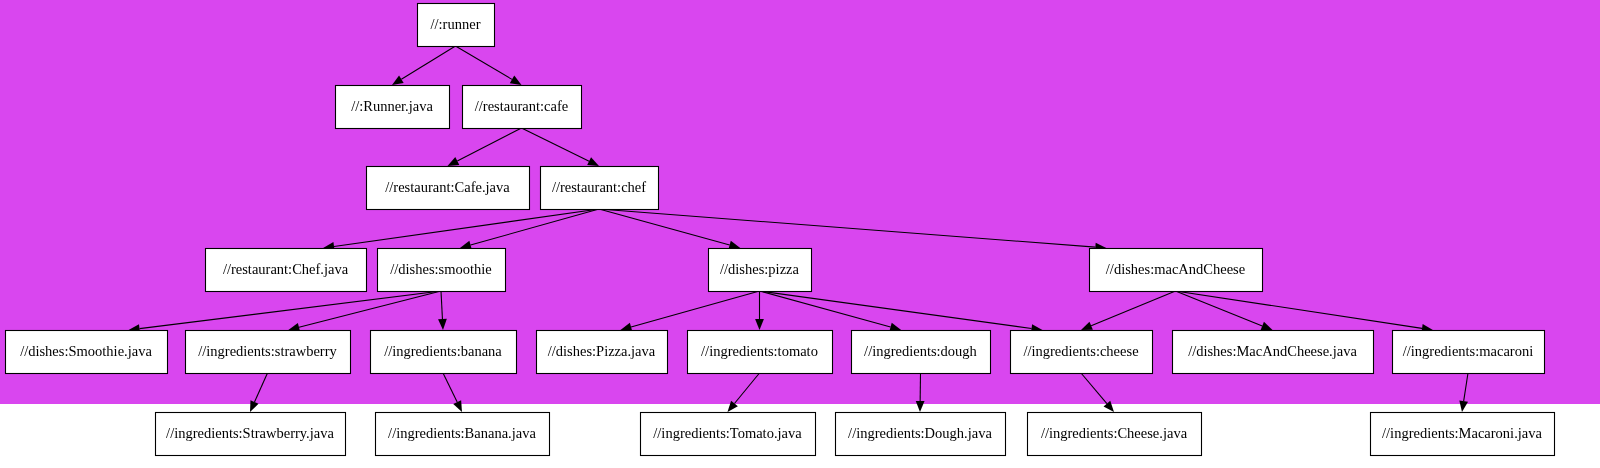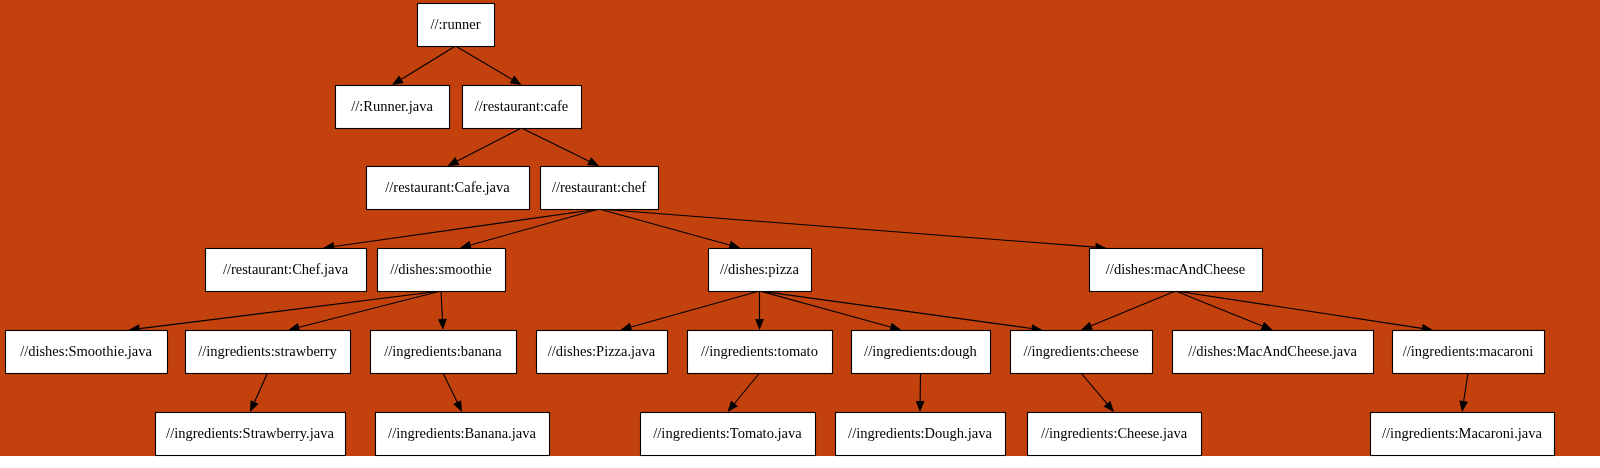--- a/index.html
+++ b/index.html
@@ -9,22 +9,22 @@
   }
   body {
     width: 1600px;
     height: 468px;
     font-family: "Liberation Serif", "DejaVu Serif", serif;
     overflow: hidden;
   }
   #graph-root {
     position: relative;
     width: 1600px;
-    height: 456px;
-    background: #c2410c;
+    height: 404px;
+    background: #d946ef;
   }
   svg#graph-canvas {
     position: absolute;
     top: 0;
     left: 0;
     width: 1600px;
     height: 468px;
     display: block;
   }
   .node-box {

